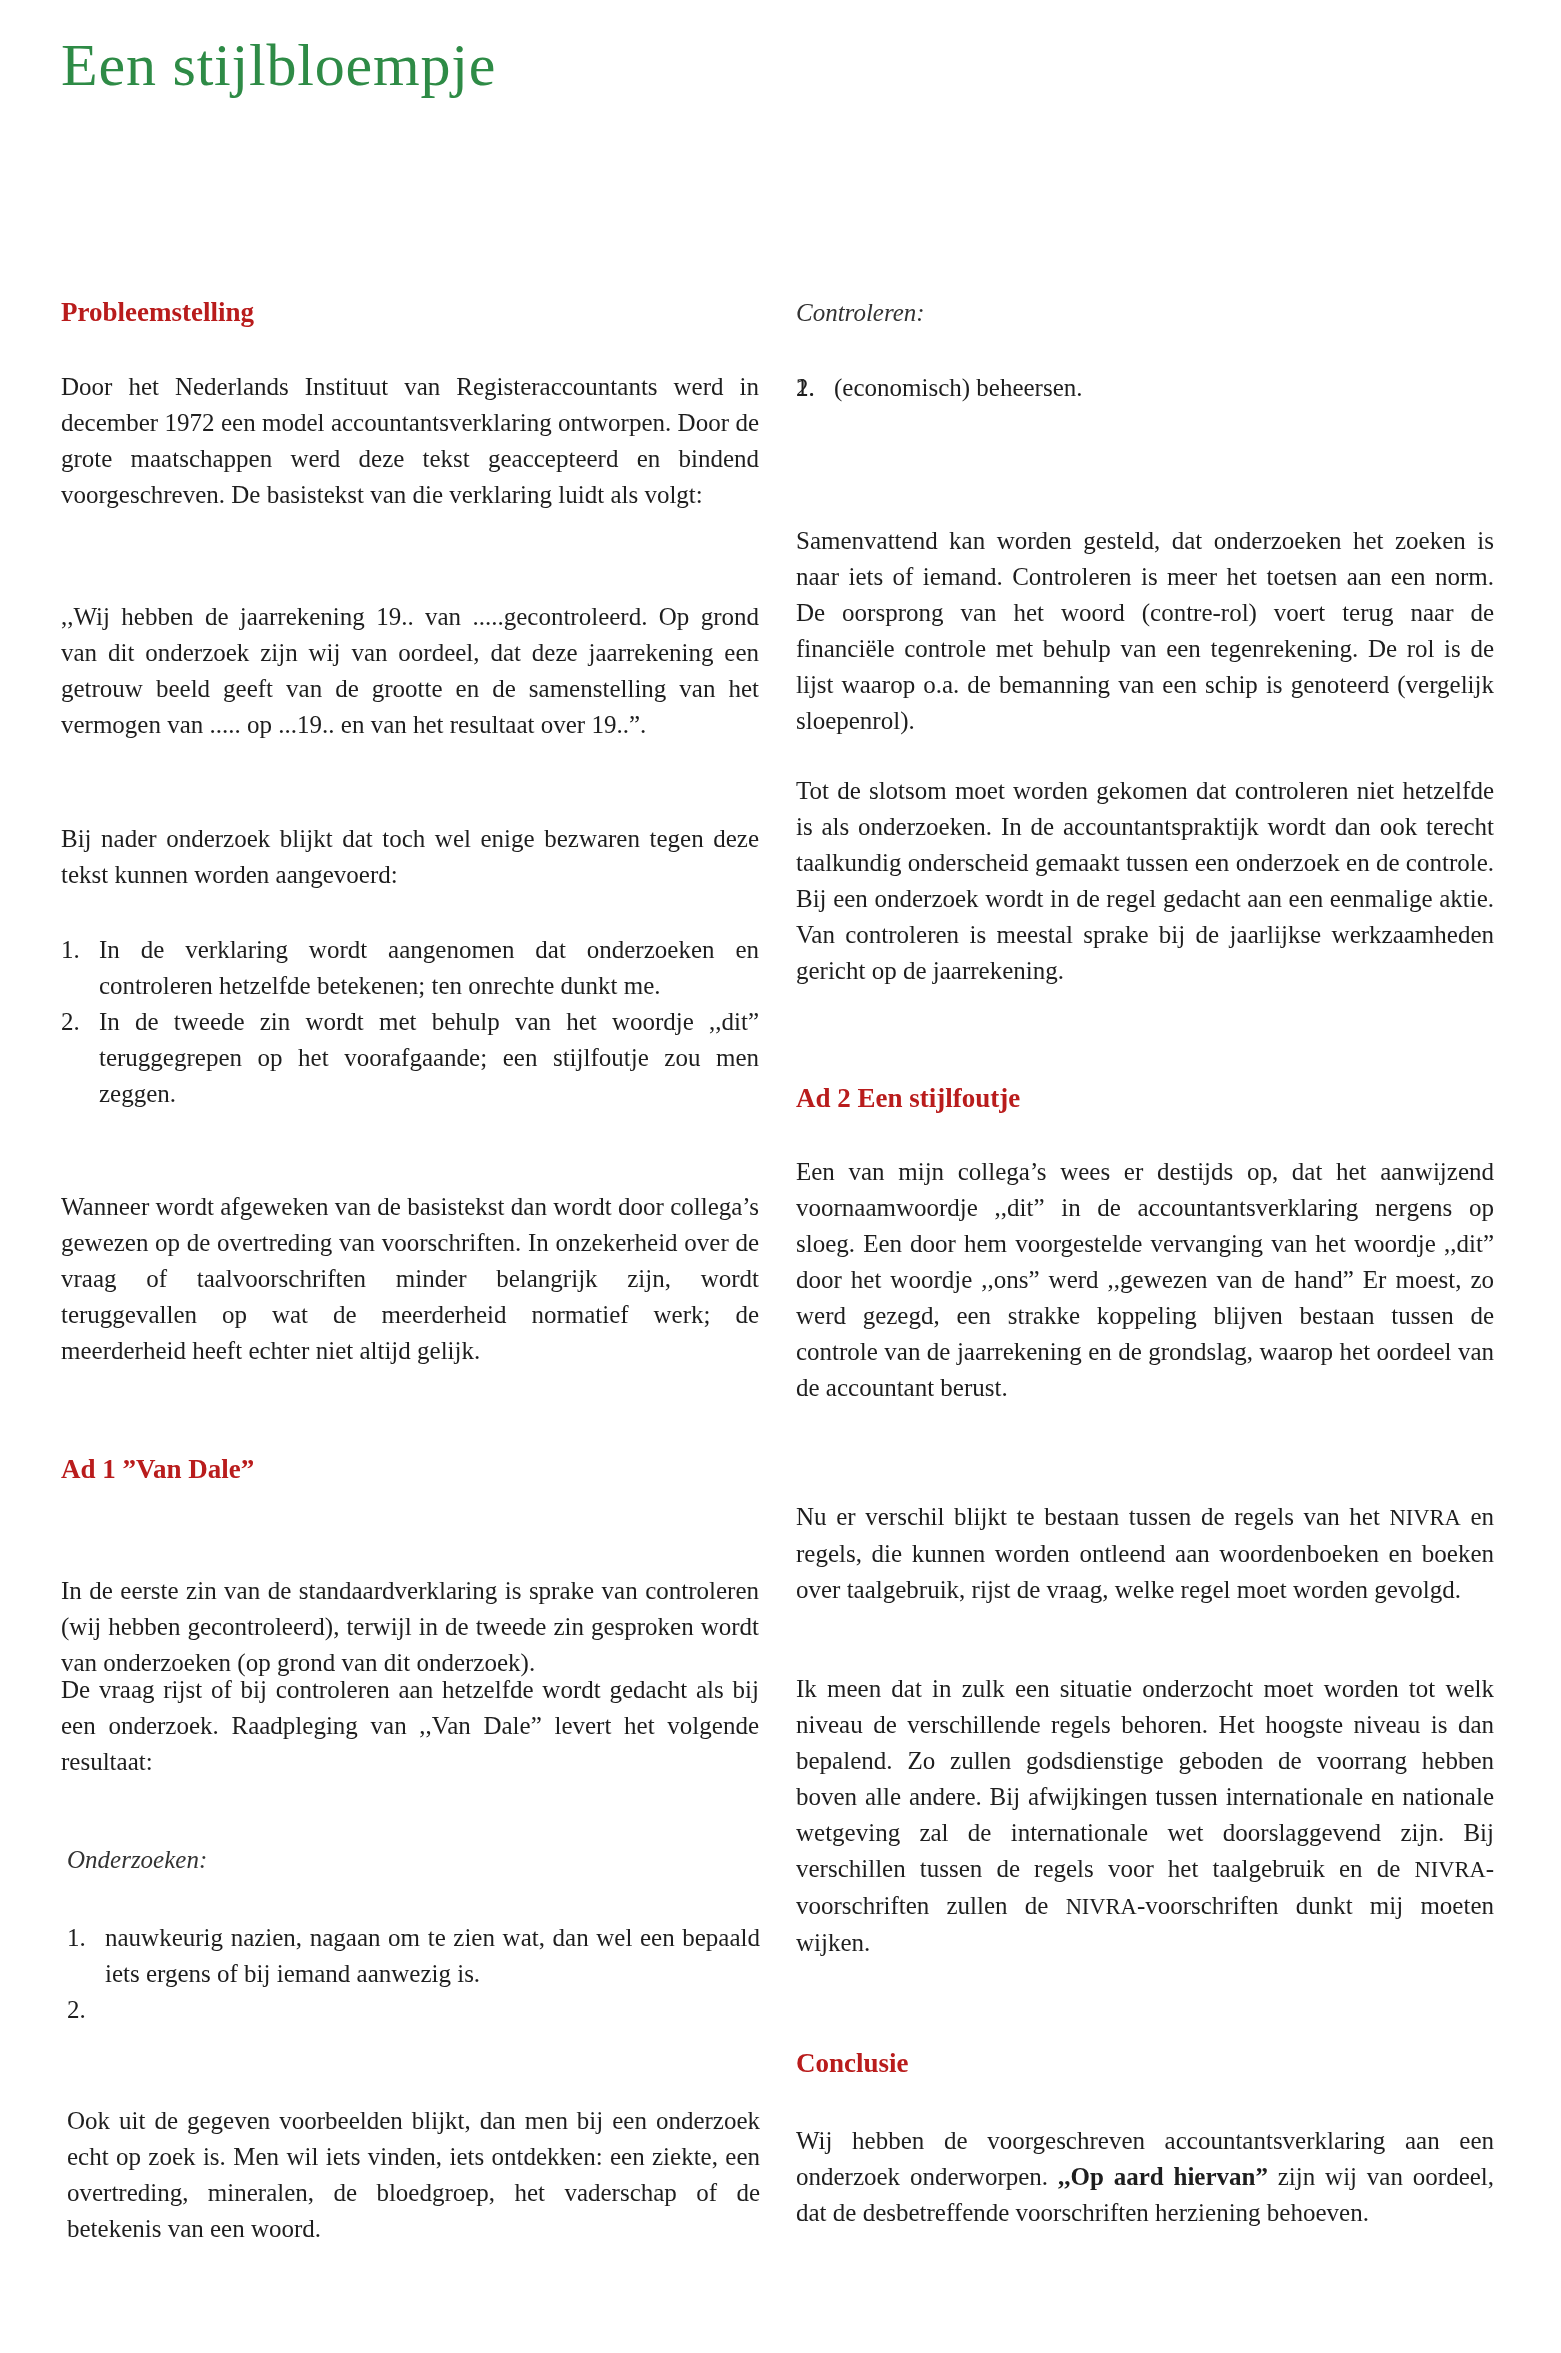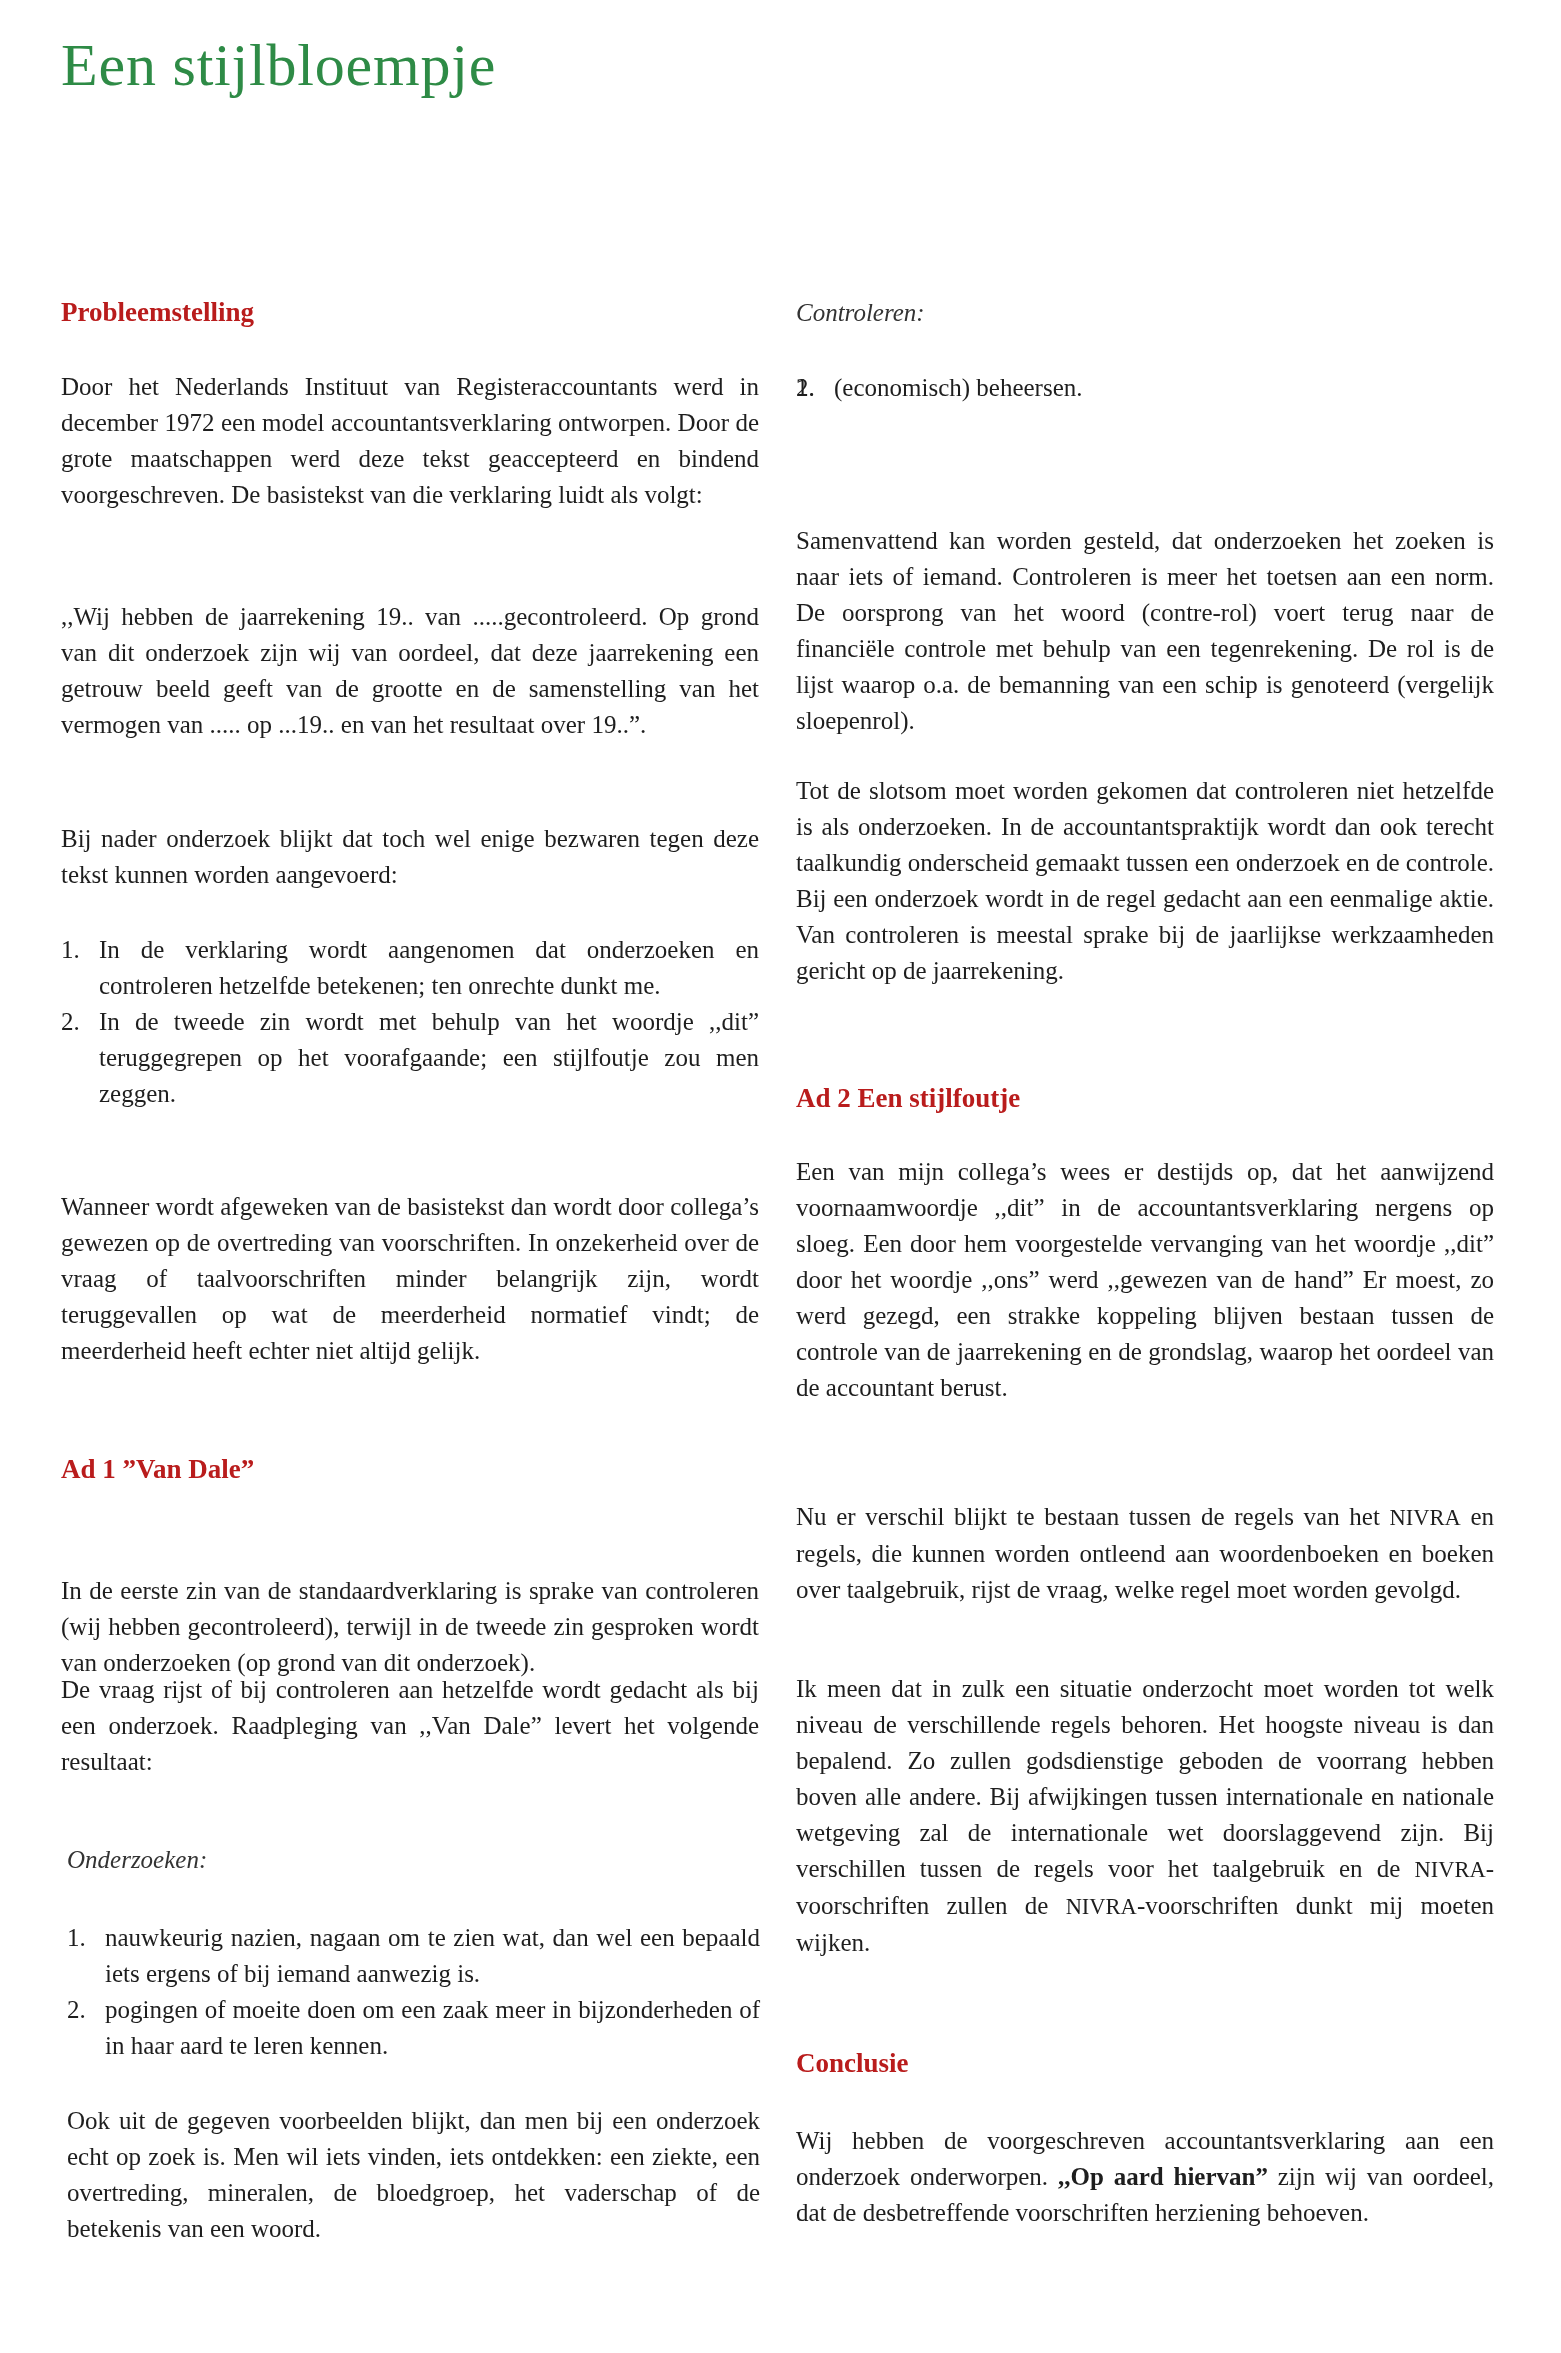--- a/index.html
+++ b/index.html
@@ -38,39 +38,38 @@
       <span class="num">1.</span>
       <span>In de verklaring wordt aangenomen dat onderzoeken en controleren hetzelfde betekenen; ten onrechte dunkt me.</span>
     </li>
     <li>
       <span class="num">2.</span>
       <span>In de tweede zin wordt met behulp van het woordje ,,dit” teruggegrepen op het voorafgaande; een stijl­foutje zou men zeggen.</span>
     </li>
   </ol>
 </div>
 
-<p class="block left" style="top:1189px;">Wanneer wordt afgeweken van de basistekst dan wordt door collega’s gewezen op de overtreding van voorschrif­ten. In onzekerheid over de vraag of taalvoorschriften minder belangrijk zijn, wordt teruggevallen op wat de meerderheid normatief vindt; de meerderheid heeft echter niet altijd gelijk.</p>
+<p class="block left" style="top:1189px;">Wanneer wordt afgeweken van de basistekst dan wordt door collega’s gewezen op de overtreding van voorschrif­ten. In onzekerheid over de vraag of taalvoorschriften minder belangrijk zijn, wordt teruggevallen op wat de meerderheid normatief werk; de meerderheid heeft echter niet altijd gelijk.</p>
 
 <h2 class="heading" style="left:61px; top:1454px;">Ad 1 ”Van Dale”</h2>
 
 <p class="block left" style="top:1529px;margin-top:44px;">In de eerste zin van de standaardverklaring is sprake van controleren (wij hebben gecontroleerd), terwijl in de tweede zin gesproken wordt van onderzoeken (op grond van dit onderzoek).</p>
 
 <p class="block left" style="top:1672px;">De vraag rijst of bij controleren aan hetzelfde wordt ge­dacht als bij een onderzoek. Raadpleging van ,,Van Dale” levert het volgende resultaat:</p>
 
 <p class="subhead" style="left:67px; top:1846px;">Onderzoeken:</p>
 
 <div class="block left" style="top:1920px; left:67px; width:693px;">
   <ol class="numlist">
     <li>
       <span class="num">1.</span>
       <span>nauwkeurig nazien, nagaan om te zien wat, dan wel een bepaald iets ergens of bij iemand aanwezig is.</span>
     </li>
     <li>
       <span class="num">2.</span>
-      <span>pogingen of moeite doen om een zaak meer in bijzon­derheden of in haar aard te leren kennen.</span>
     </li>
   </ol>
 </div>
 
 <p class="block left" style="top:2103px; left:67px; width:693px;">Ook uit de gegeven voorbeelden blijkt, dan men bij een onderzoek echt op zoek is. Men wil iets vinden, iets ontdekken: een ziekte, een overtreding, mineralen, de bloedgroep, het vaderschap of de betekenis van een woord.</p>
 
 <p class="subhead" style="left:796px; top:299px;">Controleren:</p>
 
 <div class="block right" style="top:370px;">
   <ol class="numlist">

